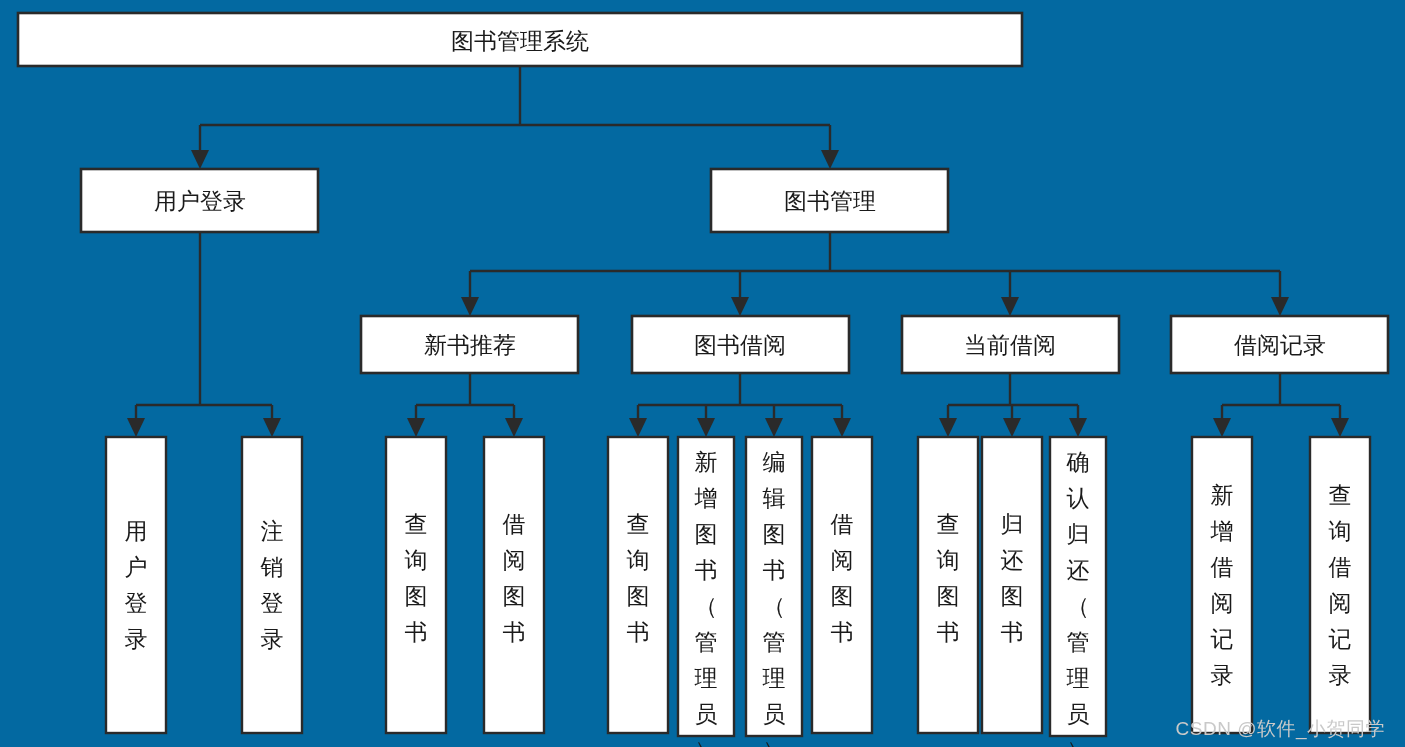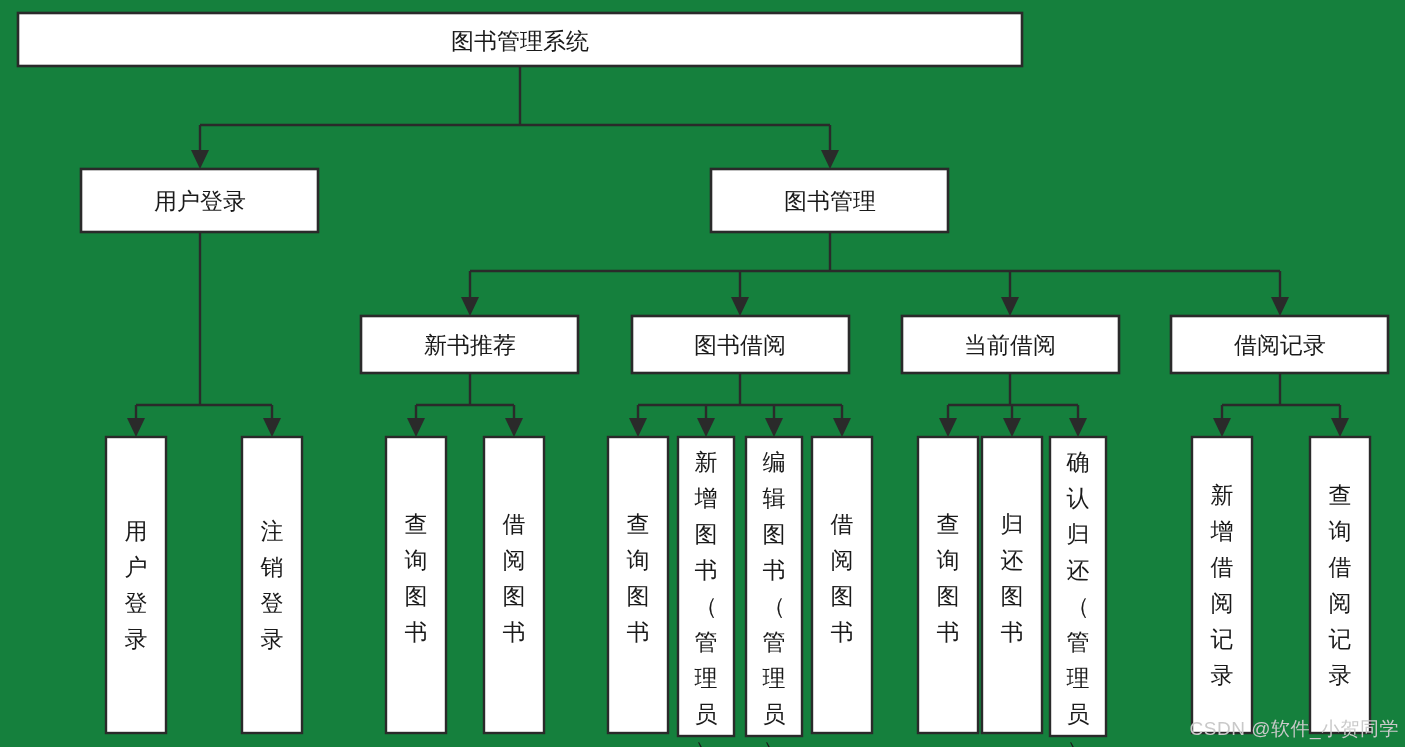--- a/index.html
+++ b/index.html
@@ -7,21 +7,21 @@
     padding: 0;
     background: #ffffff;
   }
   body {
     font-family: "Liberation Sans", "DejaVu Sans", sans-serif;
   }
   #diagram-root {
     position: relative;
     width: 1405px;
     height: 747px;
-    background: #15803d;
+    background: #0369a1;
     overflow: hidden;
   }
   svg.diagram-canvas {
     position: absolute;
     left: 0;
     top: 0;
     width: 1405px;
     height: 747px;
   }
   .node-box {
@@ -60,21 +60,21 @@
   }
   .leaf-char {
     fill: #1a1a1a;
     font-family: "Liberation Sans", "DejaVu Sans", sans-serif;
     font-size: 23px;
     text-anchor: middle;
     dominant-baseline: central;
   }
   .watermark {
     position: absolute;
-    right: 6px;
+    right: 20px;
     bottom: 5px;
     font-family: "Liberation Sans", "DejaVu Sans", sans-serif;
     font-size: 19px;
     color: #c9c9c9;
     letter-spacing: 0.5px;
     white-space: nowrap;
     user-select: none;
   }
 </style>
 </head>

